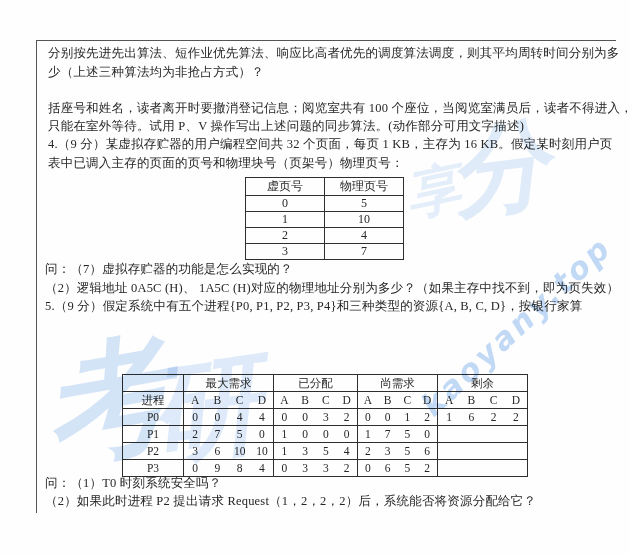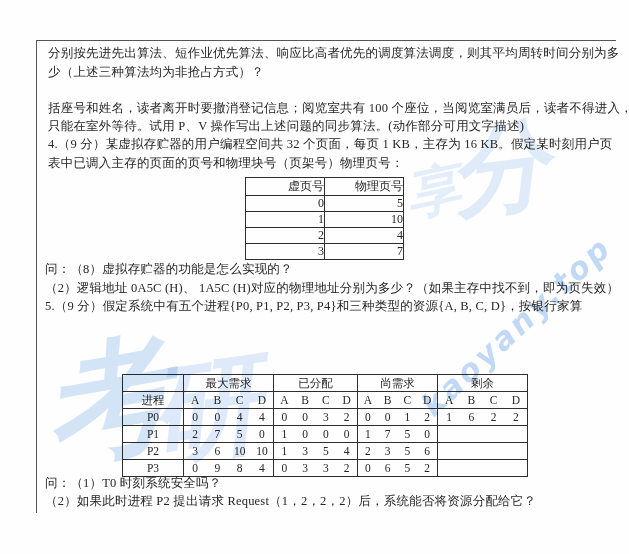--- a/index.html
+++ b/index.html
@@ -4,21 +4,21 @@
 <style>
   html,body{margin:0;padding:0;background:#ffffff;}
   .page{position:relative;width:629px;height:554px;background:#fefefe;overflow:hidden;
         font-family:"Liberation Serif","DejaVu Serif",serif;color:#262626;}
   .frame-top{position:absolute;left:36px;top:40px;width:580px;border-top:1.5px solid #555;}
   .frame-left{position:absolute;left:36px;top:40px;height:473px;border-left:1.5px solid #555;}
   .tl{position:absolute;left:48px;white-space:nowrap;font-size:12.5px;line-height:14px;letter-spacing:.2px;}
   .q{left:45px;}
   
   .vtable{position:absolute;left:245px;top:177px;border-collapse:collapse;font-size:12px;}
-  .vtable td{border:1px solid #2e2e2e;width:78px;height:14.8px;text-align:right;padding:0;}
+  .vtable td{border:1px solid #2e2e2e;width:78px;height:14.8px;text-align:center;padding:0;}
   
   .btable{position:absolute;left:122px;top:342px;border-collapse:collapse;table-layout:fixed;font-size:11.5px;}
   .btable td{border:1px solid #2e2e2e;height:16px;text-align:center;padding:0;overflow:hidden;}
   .btable{border:1.5px solid #222;margin-top:32px;}
   .quad{display:flex;width:100%;}
   .quad span{flex:1 1 25%;text-align:center;}
   .caption{position:absolute;left:122px;top:455px;width:405px;text-align:center;font-size:12.5px;white-space:nowrap;}
   
   .wm{position:absolute;color:#aecdf2;font-family:"DejaVu Sans",sans-serif;font-style:italic;font-weight:bold;
       pointer-events:none;mix-blend-mode:multiply;white-space:nowrap;z-index:5;}
@@ -61,21 +61,21 @@
           <td>2</td>
           <td>4</td>
         </tr>
         <tr>
           <td>3</td>
           <td>7</td>
         </tr>
       </tbody>
   </table>
 
-  <div class="tl q" style="top:262px">问：（8）虚拟存贮器的功能是怎么实现的？</div>
+  <div class="tl q" style="top:262px">问：（7）虚拟存贮器的功能是怎么实现的？</div>
   <div class="tl q" style="top:281px">（2）逻辑地址 0A5C (H)、 1A5C (H)对应的物理地址分别为多少？（如果主存中找不到，即为页失效）</div>
   <div class="tl q" style="top:299px">5.（9 分）假定系统中有五个进程{P0, P1, P2, P3, P4}和三种类型的资源{A, B, C, D}，按银行家算</div>
 
   <table class="btable">
     <colgroup>
       <col style="width:61px">
         <col style="width:90px">
         <col style="width:84px">
         <col style="width:80px">
         <col style="width:90px">

